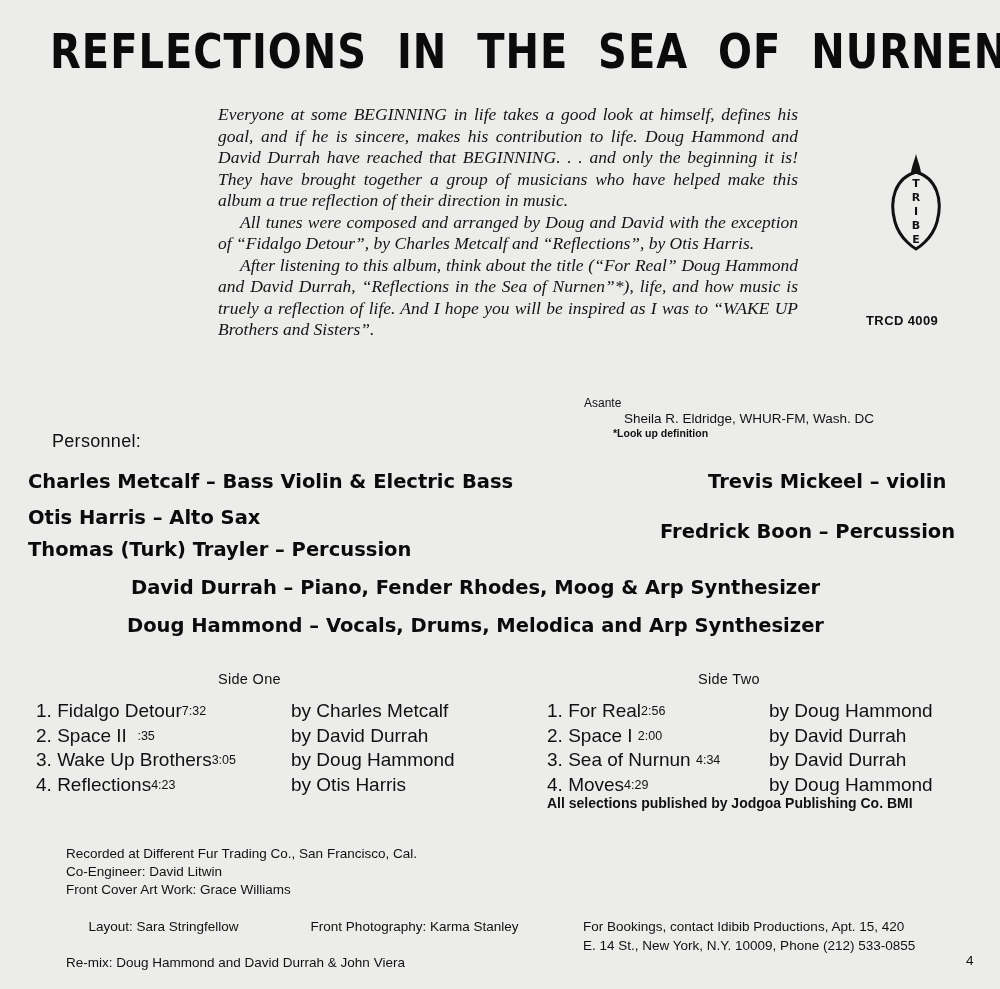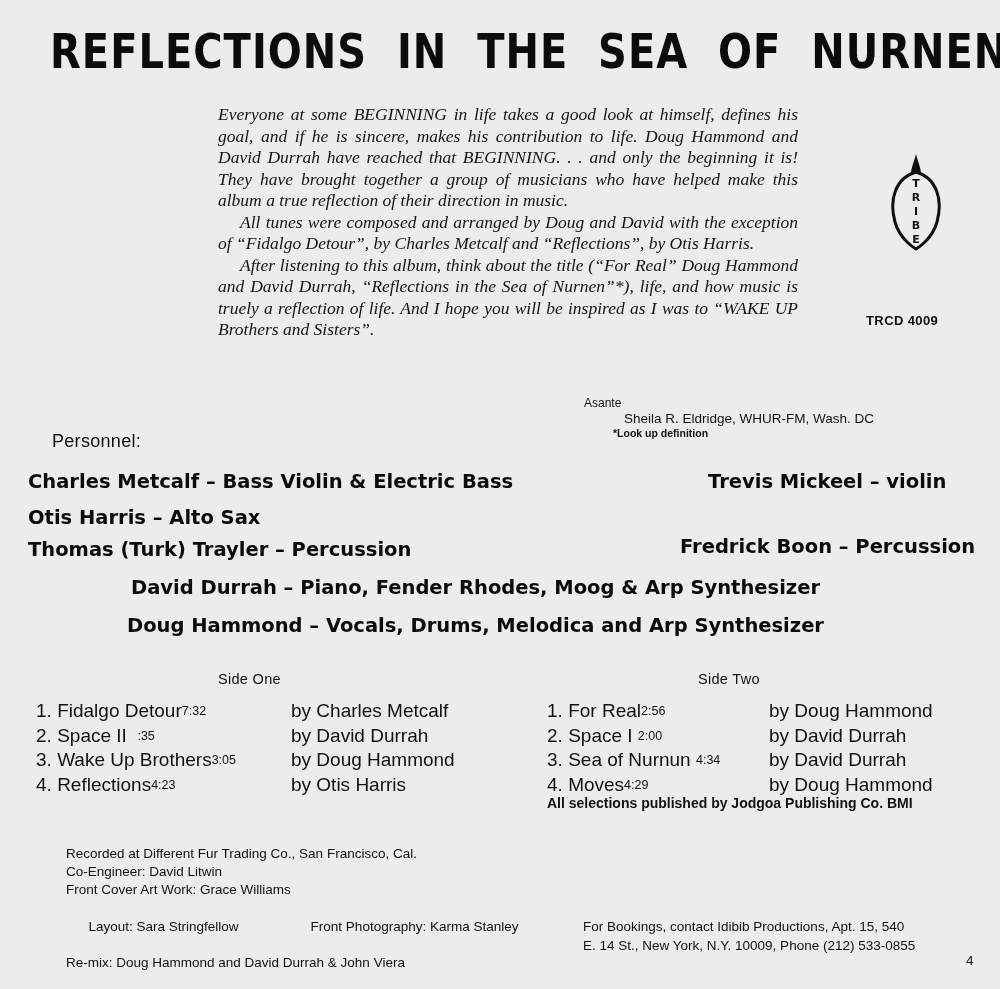--- a/index.html
+++ b/index.html
@@ -111,21 +111,21 @@
     font-family: "DejaVu Sans", sans-serif;
     font-weight: bold;
     font-size: 19.5px;
     color: #0b0b0b;
     white-space: nowrap;
   }
   .pl0 { top: 470px; left: 28px; }
   .pl1 { top: 506px; left: 28px; }
   .pl2 { top: 538px; left: 28px; }
   .pr0 { top: 470px; left: 708px; }
-  .pr1 { top: 535px; left: 660px; margin-left: 20px; }
+  .pr1 { top: 520px; left: 660px; }
   .pr2 { top: 538px; left: 559px; }
   .pc0 { top: 576px; left: 131px; }
   .pc1 { top: 614px; left: 127px; }
 
   
   .side-heading {
     position: absolute;
     font-size: 14.5px;
     font-weight: normal;
     letter-spacing: 0.3px;
@@ -295,19 +295,19 @@
     <div class="line">Co-Engineer: David Litwin</div>
     <div class="line">Front Cover Art Work: Grace Williams</div>
     <div class="line">
       <span>Layout: Sara Stringfellow</span><span class="credit-inline-2">Front Photography: Karma Stanley</span>
     </div>
     <div class="line">Re-mix: Doug Hammond and David Durrah &amp; John Viera</div>
 
   </div>
 
   <div id="bookings">
-    <div>For Bookings, contact Idibib Productions, Apt. 15, 540</div>
+    <div>For Bookings, contact Idibib Productions, Apt. 15, 420</div>
     <div>E. 14 St., New York, N.Y. 10009, Phone (212) 533-0855</div>
   </div>
 
   <div id="page-number">4</div>
 
 </div>
 
 </body></html>

